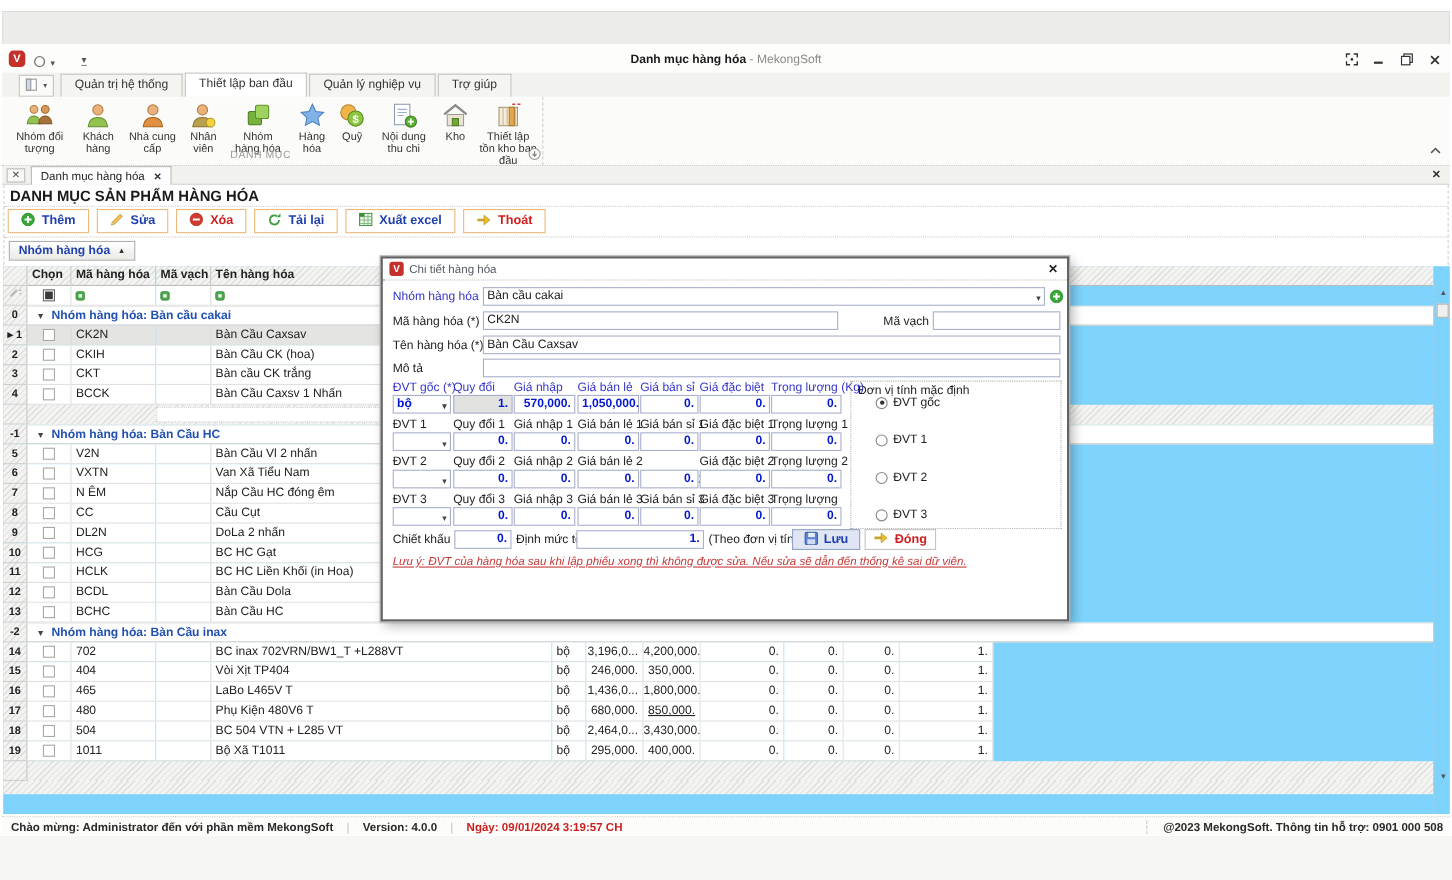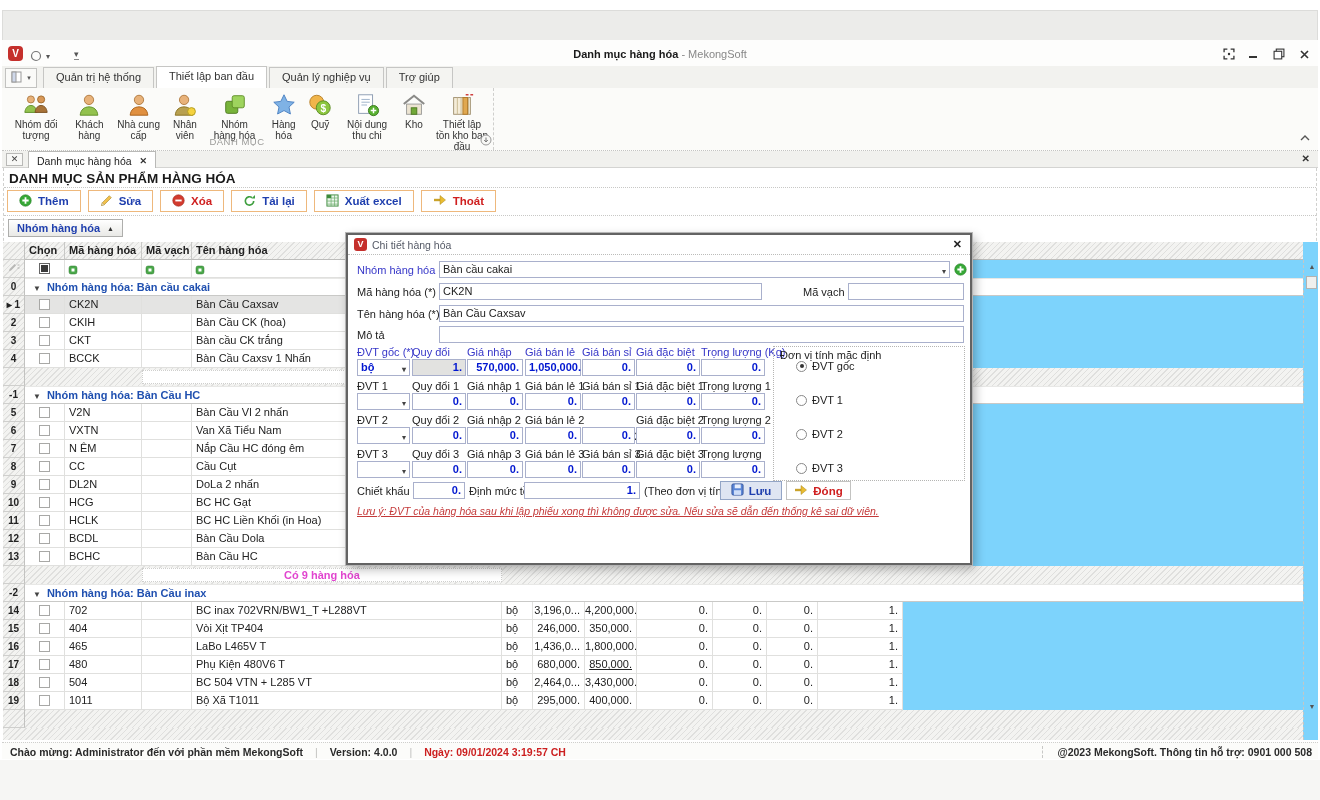--- a/index.html
+++ b/index.html
@@ -11,21 +11,21 @@
   .titlebar { position:absolute; left:2px; top:40px; width:1316px; height:26px; background:#fdfdfc; }
   .vlogo { position:absolute; width:15px; height:15px; background:#c5302c; border-radius:4px; color:#fff; font-weight:bold; font-size:10px; text-align:center; line-height:15px; }
   .qat { position:absolute; left:30px; top:49px; display:flex; align-items:center; gap:4px; color:#555; }
   .qat2 { position:absolute; left:74px; top:49px; color:#555; font-size:9px; border-bottom:1px solid #888; }
   .wintitle { position:absolute; left:0; top:48px; width:100%; text-align:center; font-size:11px; color:#888; }
   .wintitle b { color:#1a1a1a; }
   .winbtns { position:absolute; right:10px; top:48px; display:flex; gap:13px; align-items:center; }
   .winbtn { width:12px; height:12px; display:inline-flex; align-items:center; justify-content:center; }
 
   
-  .ribbontabs { position:absolute; left:2px; top:66px; width:1316px; height:22px; background:#f2f2ef; display:flex; align-items:flex-end; }
+  .ribbontabs { position:absolute; left:2px; top:66px; width:1316px; height:22px; background:#f2f2ef; display:flex; align-items:flex-end;padding-left:12px; }
   .splitbtn { width:32px; height:20px; border:1px solid #c2c2c0; background:#fafaf8; margin:0 6px 0 3px; display:flex; align-items:center; justify-content:center; gap:2px; }
   .rtab { height:21px; padding:3px 12px 0 12px; border:1px solid #c6c6c4; border-bottom:none; background:#f4f4f1; color:#333; margin-right:2px; }
   .rtab.active { background:#fff; height:22px; position:relative; z-index:2; }
   .ribbon { position:absolute; left:2px; top:88px; width:1316px; height:63px; background:#fbfbf9; border-bottom:1px dotted #c4c4c2; }
   .rgroup { position:absolute; left:0; top:0; width:492px; height:62px; border-right:1px dashed #cfcfcd; }
   .ritems { position:absolute; left:4px; top:2px; display:flex; align-items:flex-start; }
   .ritem { display:flex; flex-direction:column; align-items:center; padding:1px 4px; max-width:62px; cursor:default; }
   .ricon { height:27px; display:flex; align-items:center; justify-content:center; }
   .rlabel { font-size:10px; line-height:11px; text-align:center; color:#333; margin-top:1px; }
   .rgrouplabel { position:absolute; left:0; top:48px; width:470px; text-align:center; font-size:9.5px; color:#9a9a98; letter-spacing:.5px; }
@@ -597,25 +597,20 @@
         <span class="c dcell" style="left: 62px; width: 77px;">BCHC</span>
         <span class="c dcell" style="left: 139px; width: 50px;"></span>
         <span class="c dcell" style="left: 189px; width: 310px;">Bàn Cầu HC</span>
         <span class="c dcell" style="left: 499px; width: 31px;"></span>
         <span class="c dcell num" style="left: 530px; width: 52px;"></span>
         <span class="c dcell num" style="left: 582px; width: 52px;"></span>
         <span class="c dcell num" style="left: 634px; width: 76px;"></span>
         <span class="c dcell num" style="left: 710px; width: 54px;"></span>
         <span class="c dcell num" style="left: 764px; width: 51px;"></span>
         <span class="c dcell num" style="left: 815px; width: 85px;"></span>
-      </div>
-      <div class="grow">
-        <span class="c gut hatch" style="left: 0px; width: 22px;"></span>
-        <span class="c hatch" style="left: 22px; width: 1278px;"></span>
-        <span class="fbox" style="left: 139px; width: 360px; color: rgb(225, 69, 207);">Có 9 hàng hóa</span>
       </div>
       <div class="grow">
         <span class="c gut hatch" style="left: 0px; width: 22px;">-2</span>
         <span class="c gcell" style="left: 22px; width: 1278px;"><span class="tri">▼</span><span>Nhóm hàng hóa: Bàn Cầu inax</span></span>
       </div>
       <div class="grow">
         <span class="c gut hatch" style="left: 0px; width: 22px;">14</span>
         <span class="c dcell" style="left: 22px; width: 40px;">
           <span class="cb" style="left: 14px;"></span>
         </span>

